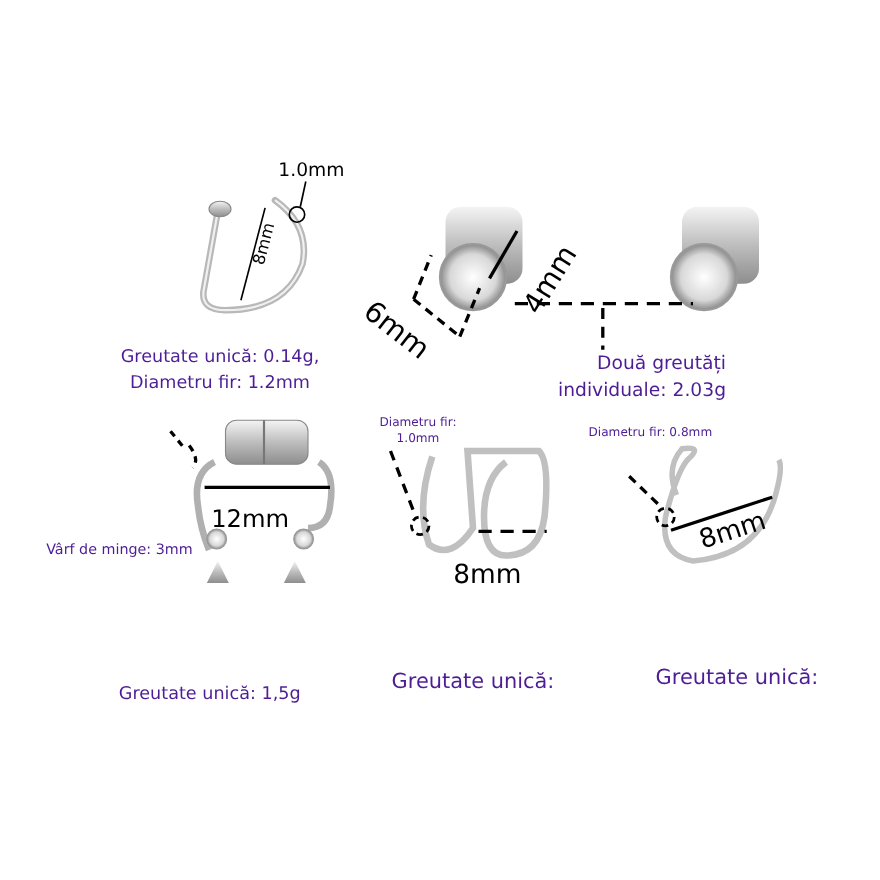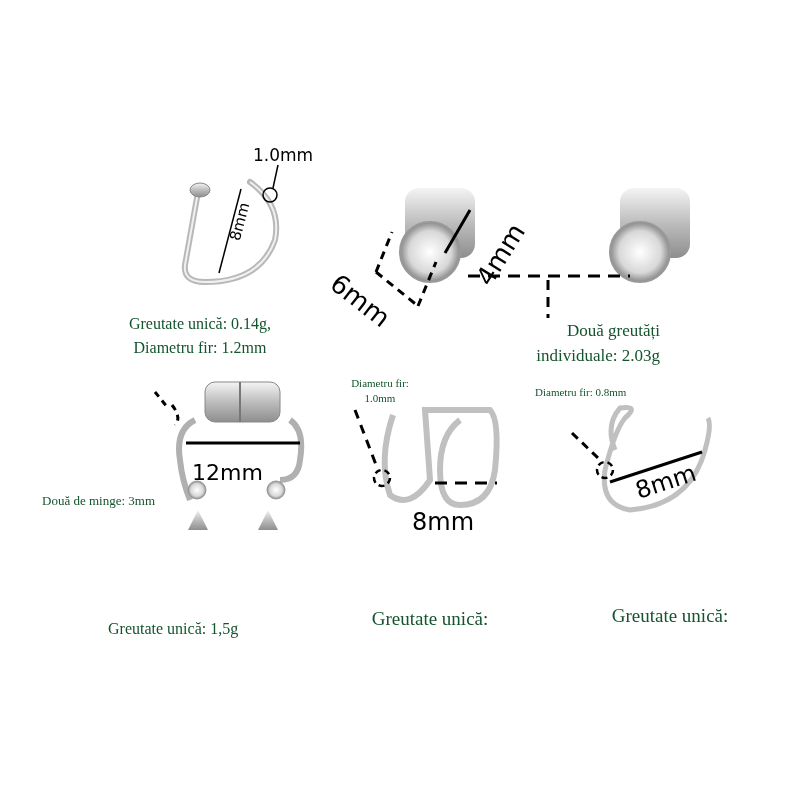--- a/index.html
+++ b/index.html
@@ -1,18 +1,18 @@
 <!DOCTYPE html>
 <html><head>
 <meta charset="utf-8">
 <style>
   html, body { margin: 0; padding: 0; }
   body { width: 800px; height: 800px; background: #ffffff; position: relative; overflow: hidden; font-family: "DejaVu Sans", sans-serif; color: #333; }
   .abs { position: absolute; }
-  .lbl { color: #14532d; white-space: nowrap; font-family: Liberation Serif, serif; }
+  .lbl { color: #4c1d95; white-space: nowrap; }
   .big { color: #000; font-family: "DejaVu Sans", sans-serif; }
   svg { position: absolute; left: 0; top: 0; }
   .center { text-align: center; }
 </style>
 </head>
 <body>
 
 <svg width="800" height="800" viewBox="0 0 800 800">
   <defs>
     <linearGradient id="metal" x1="0" y1="0" x2="0" y2="1">
@@ -82,21 +82,21 @@
 </div>
 
 <div class="abs big" style="left:343px;top:268px;font-size:26px;transform:rotate(38deg);transform-origin:left top;">6mm</div>
 <div class="abs big" style="left:470px;top:275px;font-size:26px;transform:rotate(-58deg);transform-origin:left top;">4mm</div>
 <div class="abs lbl center" style="left:480px;top:318px;width:180px;font-size:17px;line-height:25px;text-align:right;">
   <div>Două greutăți</div>
   <div>individuale: 2.03g</div>
 </div>
 
 <div class="abs big" style="left:192px;top:460px;font-size:22px;">12mm</div>
-<div class="abs lbl" style="left:42px;top:493px;font-size:13px;">Două de minge: 3mm</div>
+<div class="abs lbl" style="left:42px;top:493px;font-size:13px;">Vârf de minge: 3mm</div>
 <div class="abs lbl" style="left:108px;top:620px;font-size:16px;">Greutate unică: 1,5g</div>
 
 <div class="abs lbl center" style="left:330px;top:376px;width:100px;font-size:11px;line-height:15px;">
   <div>Diametru fir:</div>
   <div>1.0mm</div>
 </div>
 <div class="abs big" style="left:412px;top:508px;font-size:24px;">8mm</div>
 <div class="abs lbl center" style="left:330px;top:605px;width:200px;font-size:19px;line-height:28px;">
   <div>Greutate unică:</div>
 </div>

